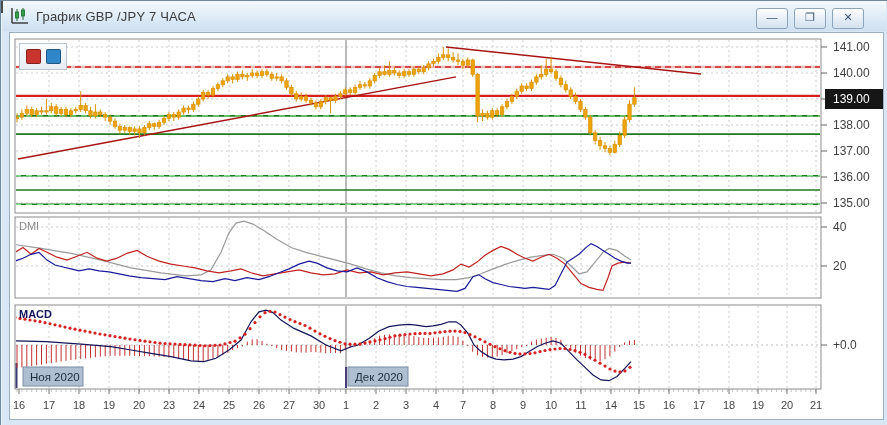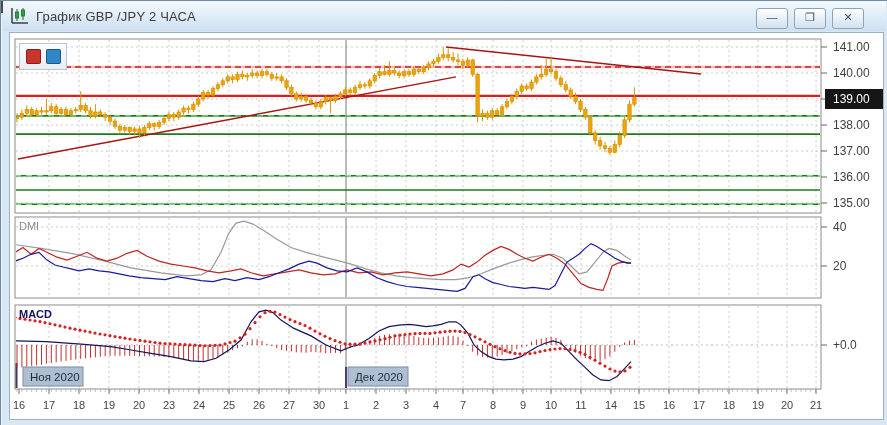--- a/index.html
+++ b/index.html
@@ -31,21 +31,21 @@
 
   <div id="titlebar">
     <svg id="app-icon" viewBox="0 0 20 18">
       <line x1="2" y1="1" x2="2" y2="16" stroke="#333" stroke-width="1.4"></line>
       <line x1="2" y1="16" x2="18" y2="16" stroke="#333" stroke-width="1.4"></line>
       <line x1="7" y1="2" x2="7" y2="14" stroke="#1c6b2c" stroke-width="1"></line>
       <rect x="5.4" y="5" width="3.2" height="6" fill="#2f9e46" stroke="#1c6b2c" stroke-width="0.8"></rect>
       <line x1="13" y1="1" x2="13" y2="13" stroke="#1c6b2c" stroke-width="1"></line>
       <rect x="11.4" y="3" width="3.2" height="6" fill="#2f9e46" stroke="#1c6b2c" stroke-width="0.8"></rect>
     </svg>
-    <span id="title">График GBP /JPY  2 ЧАСА</span>
+    <span id="title">График GBP /JPY  7 ЧАСА</span>
     <div class="winbtns">
       <div class="winbtn">—</div>
       <div class="winbtn">❐</div>
       <div class="winbtn">✕</div>
     </div>
   </div>
 
   <div id="client"></div>
 
   <div id="toolbar">

